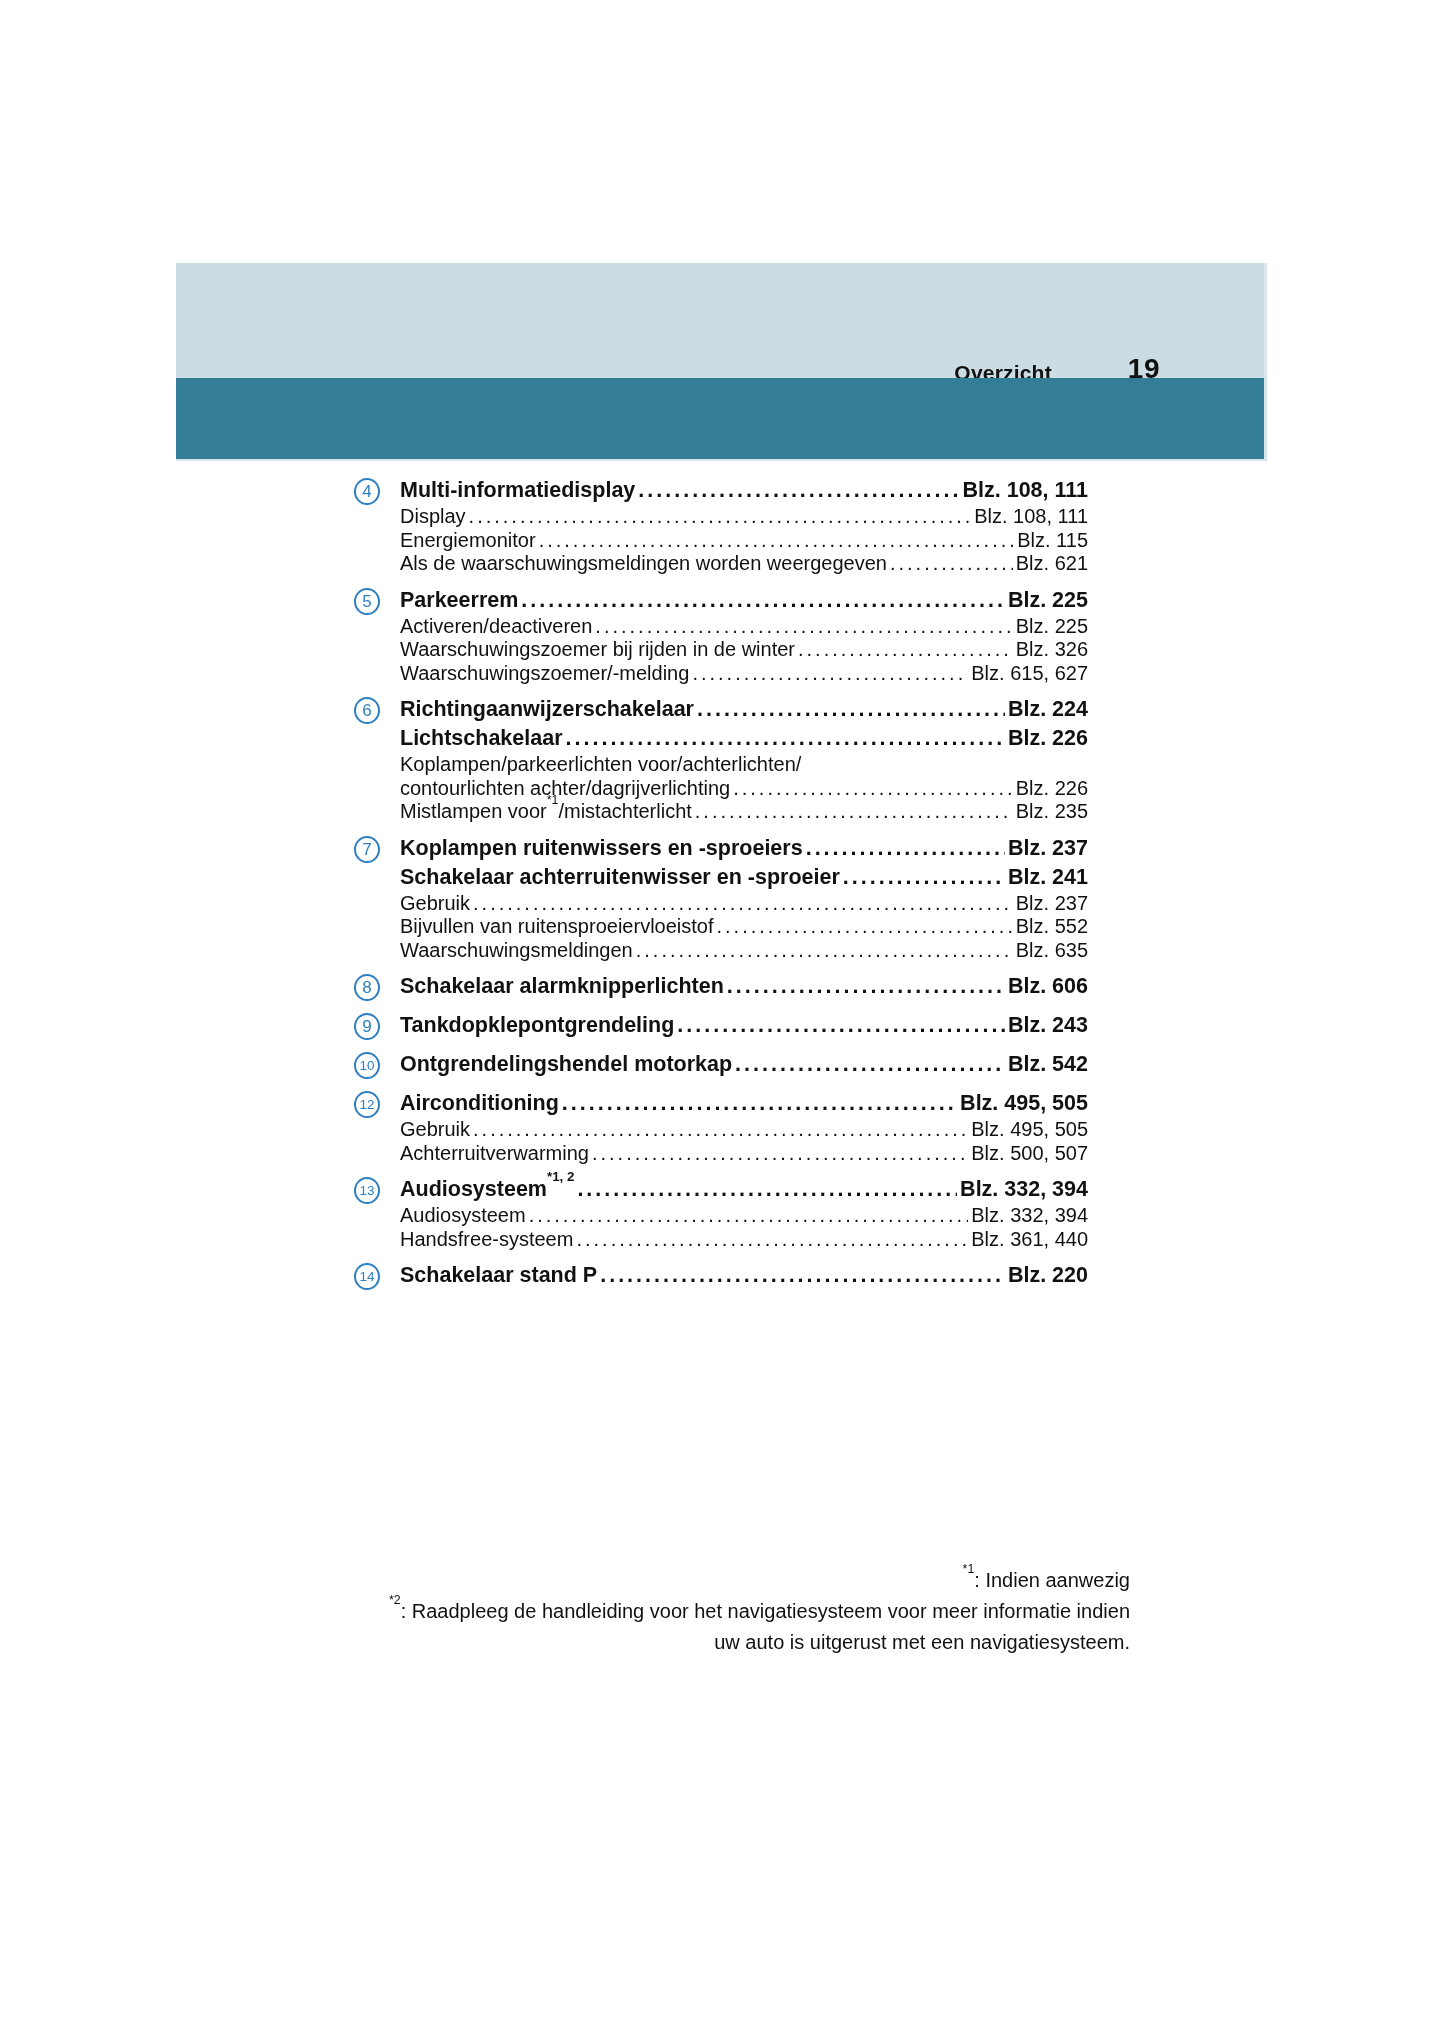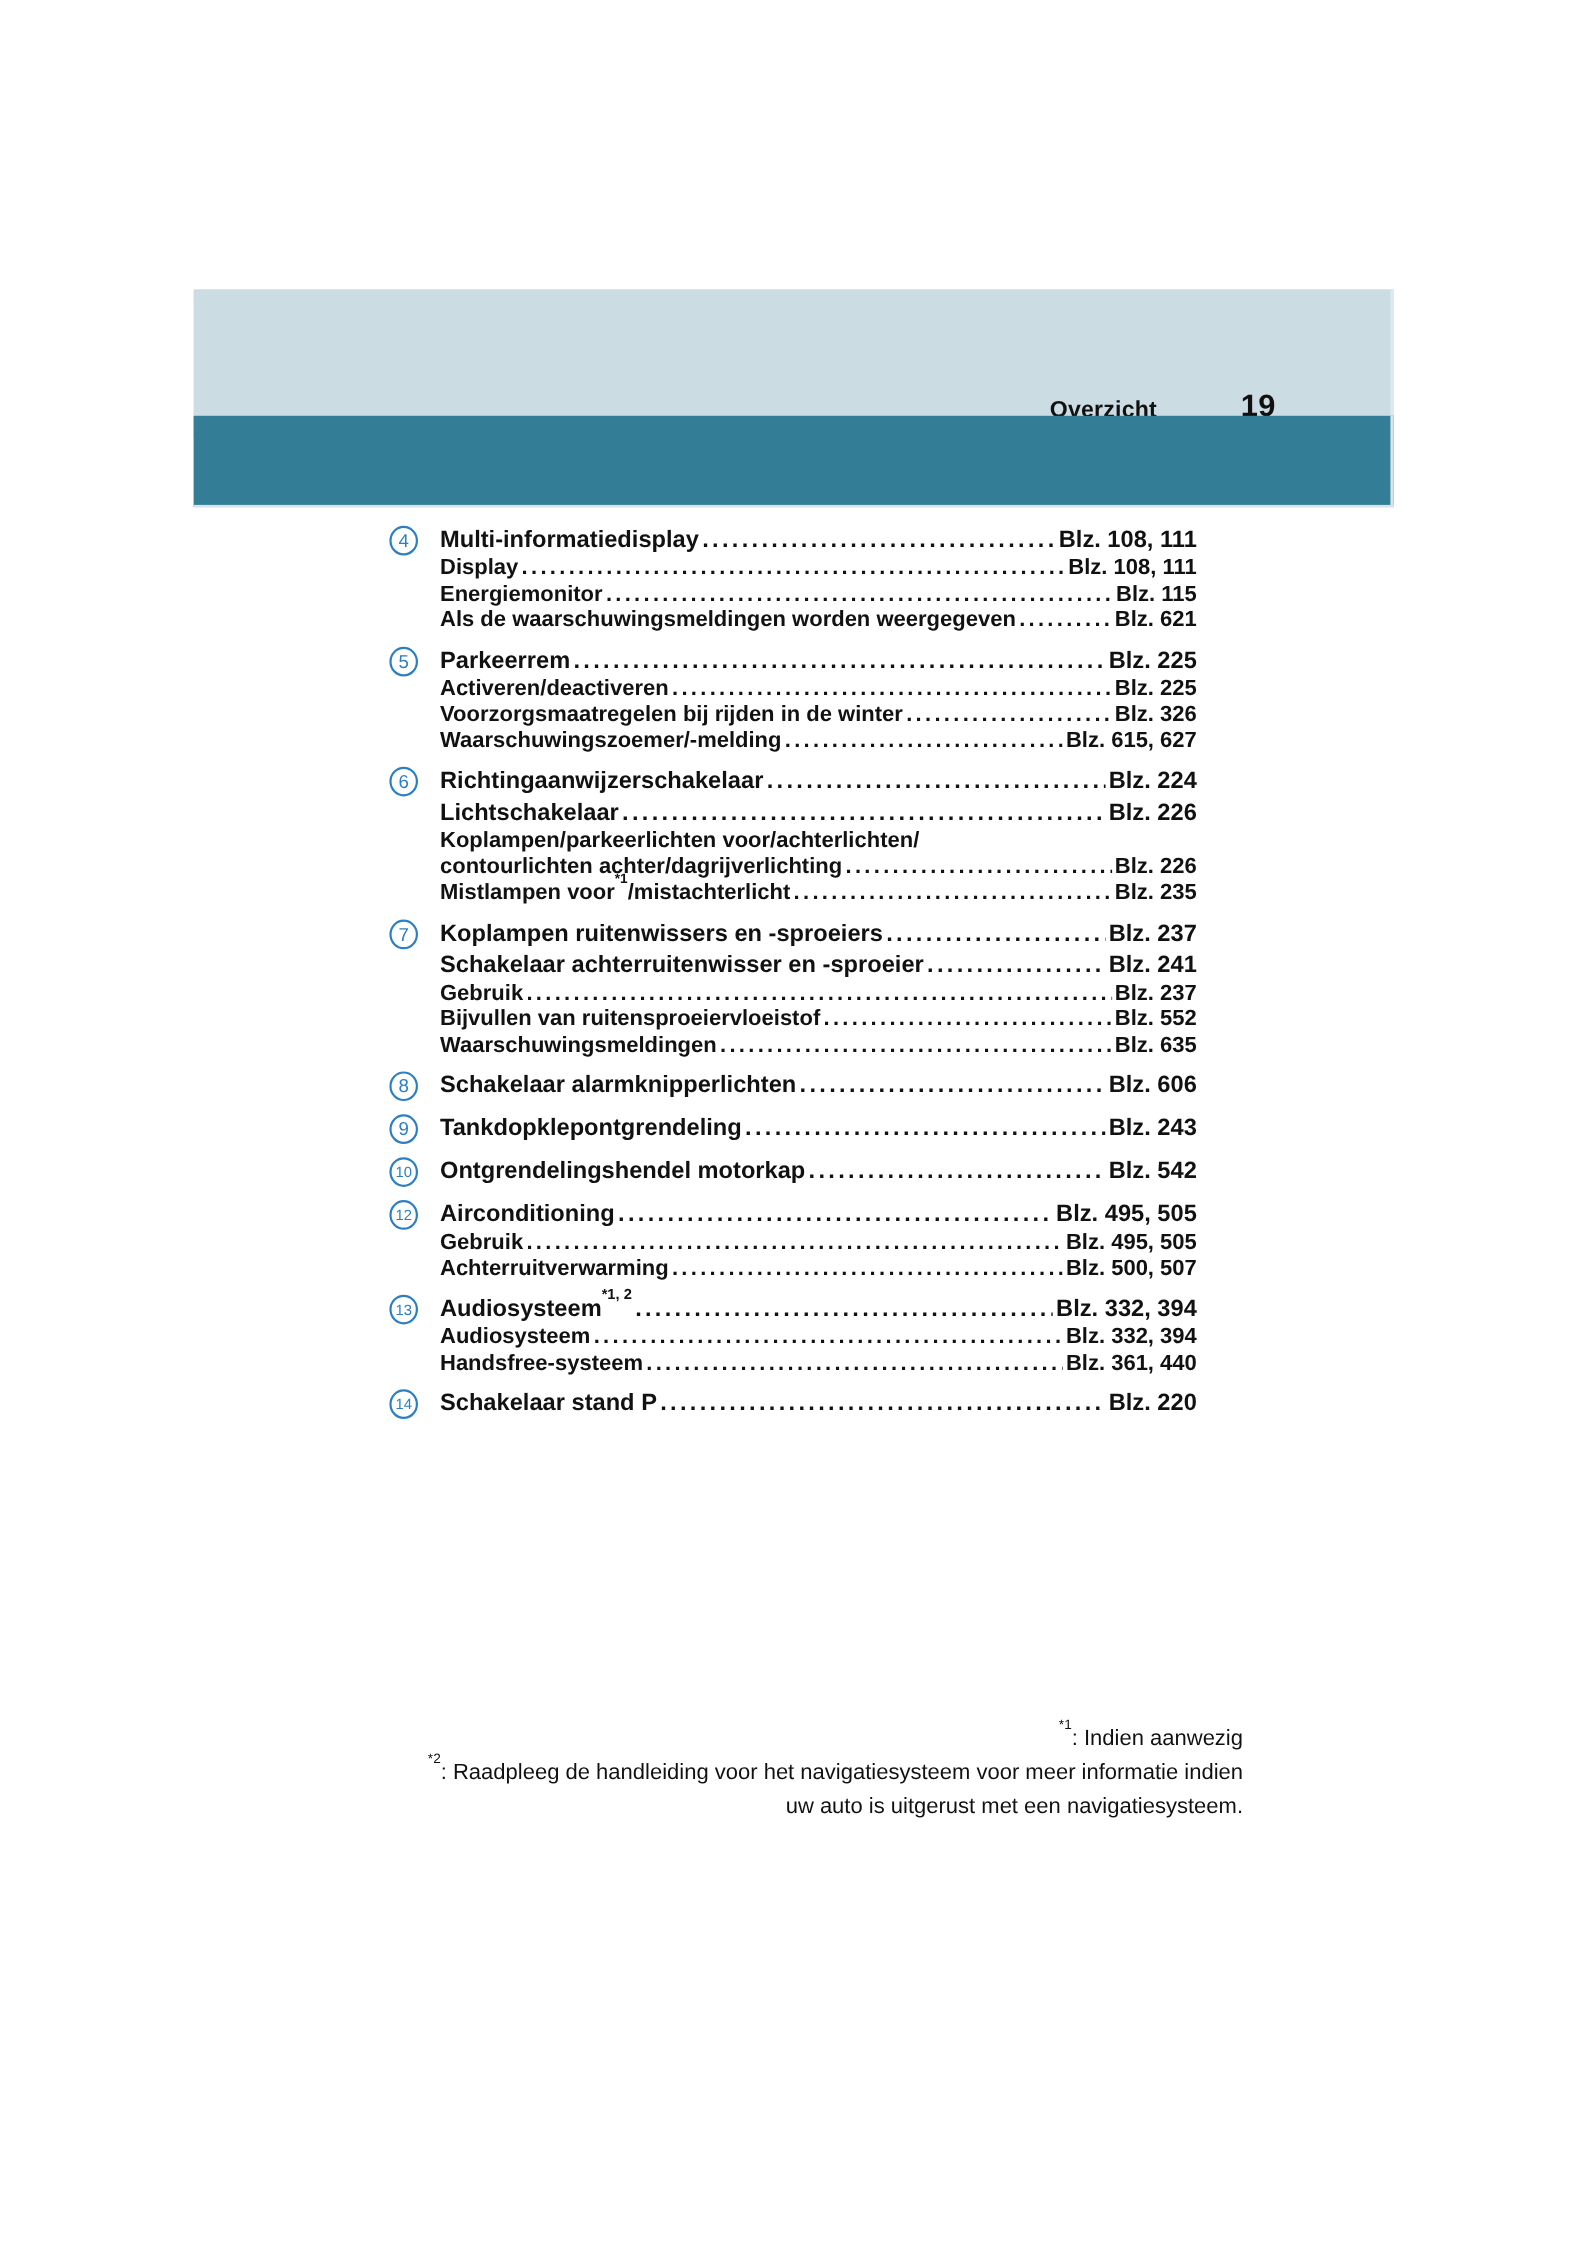--- a/index.html
+++ b/index.html
@@ -33,21 +33,21 @@
     box-sizing:border-box;
   }
 
   
   .index{
     position:absolute;left:400px;top:476px;width:688px;
   }
   .group{margin-bottom:10px;}
   .row{display:flex;align-items:baseline;position:relative;}
   .row.h{font-weight:700;font-size:21.5px;line-height:29px;}
-  .row.s{font-weight:700;font-size:20px;line-height:23.5px;}
+  .row.s{font-weight:400;font-size:20px;line-height:23.5px;}
   .badge{
     position:absolute;left:-46px;top:2px;
     width:26px;height:27px;box-sizing:border-box;
     border:2px solid var(--badge-blue,#2e7fc2);
     border-radius:50%;
     color:var(--badge-blue,#2e7fc2);
     display:flex;align-items:center;justify-content:center;
     font-weight:400;
   }
   .lbl{white-space:nowrap;}
@@ -113,21 +113,21 @@
           <span class="lbl">Parkeerrem</span>
           <span class="leader"></span>
           <span class="pages">Blz. 225</span>
         </div>
         <div class="row s">
           <span class="lbl">Activeren/deactiveren</span>
           <span class="leader"></span>
           <span class="pages">Blz. 225</span>
         </div>
         <div class="row s">
-          <span class="lbl">Voorzorgsmaatregelen bij rijden in de winter</span>
+          <span class="lbl">Waarschuwingszoemer bij rijden in de winter</span>
           <span class="leader"></span>
           <span class="pages">Blz. 326</span>
         </div>
         <div class="row s">
           <span class="lbl">Waarschuwingszoemer/-melding</span>
           <span class="leader"></span>
           <span class="pages">Blz. 615, 627</span>
         </div>
       </div>
       <div class="group">

